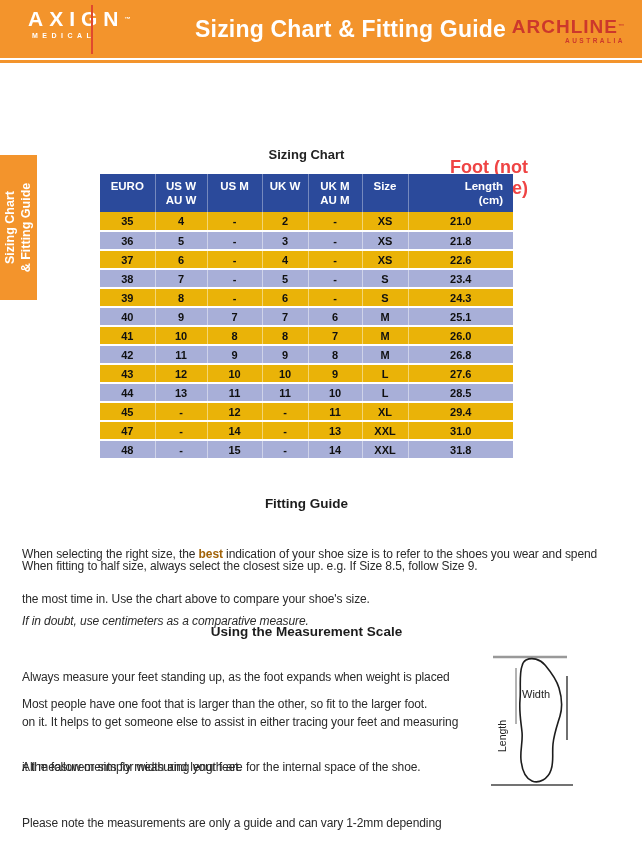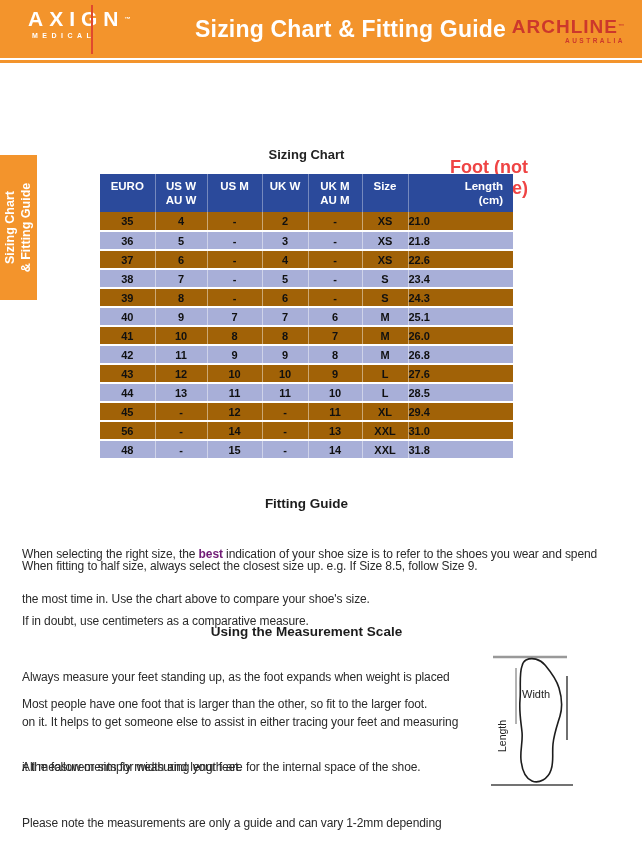--- a/index.html
+++ b/index.html
@@ -45,30 +45,30 @@
   }
   .sizing-table td {
     height:19px; text-align:center; font-size:11px; font-weight:bold; color:#101010;
     border-bottom:2px solid #fff; border-right:1px solid rgba(255,255,255,0.45);
   }
   .sizing-table th:last-child, .sizing-table td:last-child { border-right:none; }
   .sizing-table .col-0 { width:55px; } .sizing-table .col-1 { width:52px; }
   .sizing-table .col-2 { width:55px; } .sizing-table .col-3 { width:46px; }
   .sizing-table .col-4 { width:54px; } .sizing-table .col-5 { width:46px; }
   .sizing-table .col-6 { width:105px; }
-  .sizing-table td.col-6 { text-align:left; }
+  .sizing-table td.col-6 { text-align:center; }
   .sizing-table th.col-6 { text-align:right; padding-right:10px; }
-  .row-blue td { background:#a16207; }
+  .row-blue td { background:#eab308; }
   .row-lav  td { background:#A8AFD8; }
   
   .section-title { position:absolute; left:100px; width:413px; text-align:center;
     font-size:13.5px; font-weight:bold; color:#1c1c1c; }
   .para { position:absolute; left:22px; color:#2a2a2a; font-size:12px;
     line-height:15px; white-space:pre-wrap; letter-spacing:-0.1px; }
-  .para b { font-weight:bold; color:#701a75; }
+  .para b { font-weight:bold; color:#a16207; }
   
   .foot-diagram { position:absolute; left:485px; top:648px; width:100px; height:145px; }
   .width-label { position:absolute; left:522px; top:688px; font-size:11px; color:#222; }
   .length-label { position:absolute; left:496px; top:752px; font-size:10.5px; color:#222;
     transform:rotate(-90deg); transform-origin:0 0; }
 </style>
 </head>
 <body>
 
 <div class="page">
@@ -218,21 +218,21 @@
         <tr class="row-blue">
           <td class="col-0">45</td>
           <td class="col-1">-</td>
           <td class="col-2">12</td>
           <td class="col-3">-</td>
           <td class="col-4">11</td>
           <td class="col-5">XL</td>
           <td class="col-6">29.4</td>
         </tr>
         <tr class="row-blue">
-          <td class="col-0">56</td>
+          <td class="col-0">47</td>
           <td class="col-1">-</td>
           <td class="col-2">14</td>
           <td class="col-3">-</td>
           <td class="col-4">13</td>
           <td class="col-5">XXL</td>
           <td class="col-6">31.0</td>
         </tr>
         <tr class="row-lav">
           <td class="col-0">48</td>
           <td class="col-1">-</td>
@@ -246,21 +246,21 @@
   </table>
 
   <div class="section-title" style="top:496px;">Fitting Guide</div>
   <div class="para" style="top:517px; width:600px;">
     <div><span>When selecting the right size, the </span><b>best</b><span> indication of your shoe size is to refer to the shoes you wear and spend</span></div>
     <div>the most time in. Use the chart above to compare your shoe's size.</div>
   </div>
   <div class="para" style="top:559px; width:600px;">When fitting to half size, always select the closest size up. e.g. If Size 8.5, follow Size 9.</div>
 
   <div class="section-title" style="top:588px;margin-top:36px;">Using the Measurement Scale</div>
-  <div class="para" style="top:614px; width:470px;">If in doubt, use centimeters as a comparative measure.</div>
+  <div class="para" style="top:614px; width:470px;font-style:italic;">If in doubt, use centimeters as a comparative measure.</div>
   <div class="para" style="top:640px; width:470px;">
     <div>Always measure your feet standing up, as the foot expands when weight is placed</div>
     <div>on it. It helps to get someone else to assist in either tracing your feet and measuring</div>
     <div>it the follow or simply measuring your feet.</div>
   </div>
   <div class="para" style="top:697px; width:470px;">Most people have one foot that is larger than the other, so fit to the larger foot.</div>
   <div class="para" style="top:760px; width:470px;">All measurements for width and length are for the internal space of the shoe.</div>
   <div class="para" style="top:786px; width:470px;">
     <div>Please note the measurements are only a guide and can vary 1-2mm depending</div>
     

